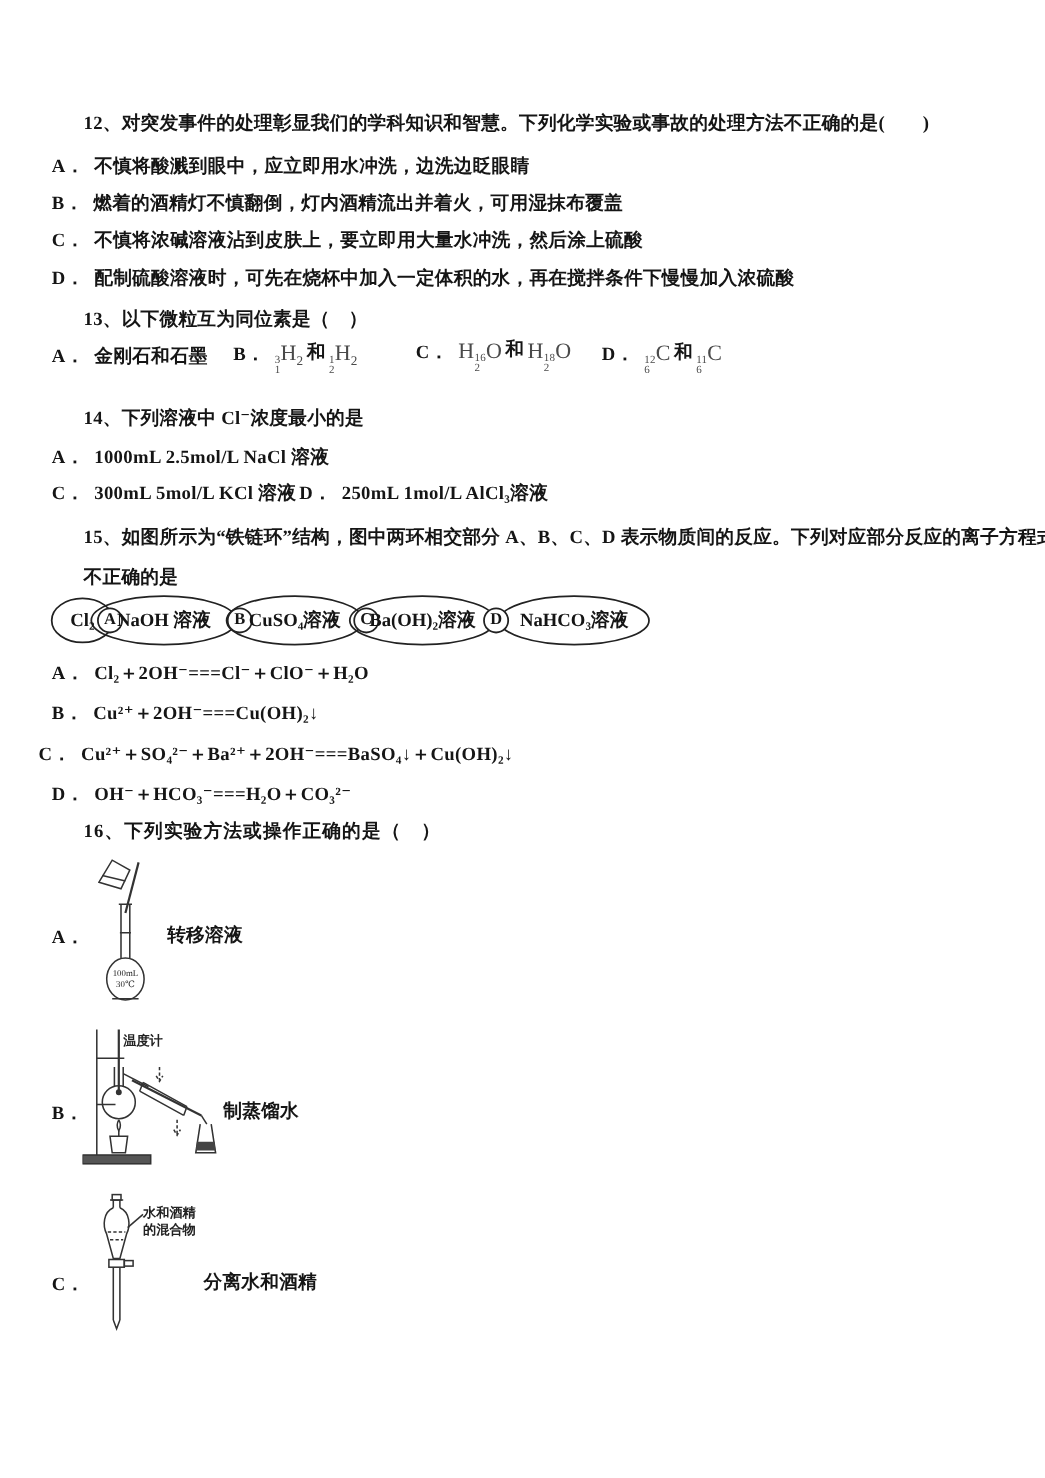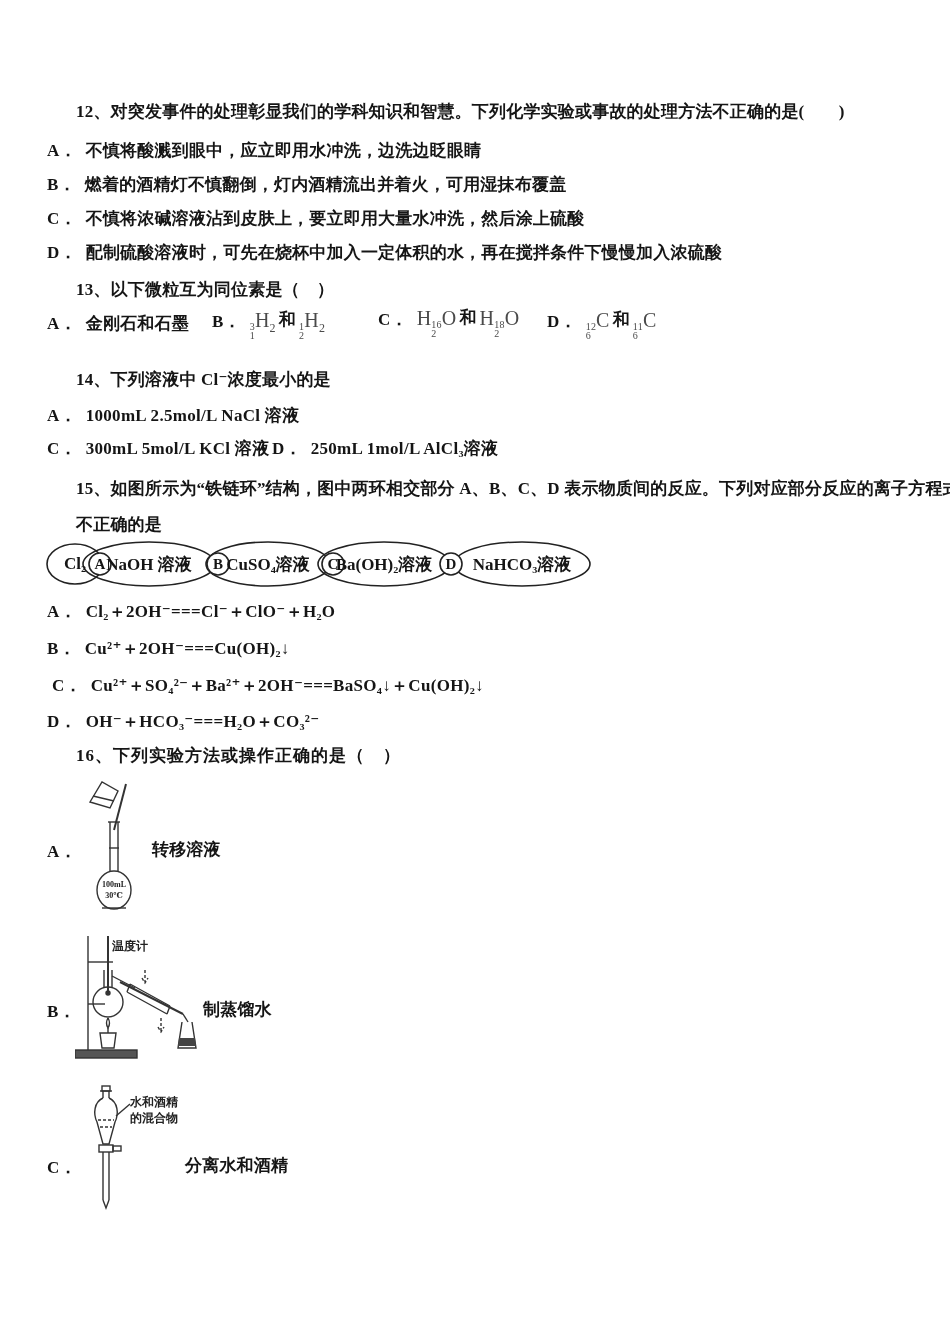--- a/index.html
+++ b/index.html
@@ -18,21 +18,21 @@
   .msub{font-size:12px;vertical-align:-5px;}
   .andw{font-weight:700;font-size:17px;color:#151515;margin:0 3px;vertical-align:2px;}
   
   .chain{position:absolute;}
   .chain svg{position:absolute;left:0;top:0;}
   .chain-label{position:absolute;transform:translate(-50%,-50%);font-size:17px;font-weight:700;white-space:nowrap;}
   .chain-joint{position:absolute;transform:translate(-50%,-50%);font-size:15px;font-weight:700;}
   
   .appar{position:absolute;}
   .tinylabel{position:absolute;font-size:12px;font-weight:600;white-space:nowrap;color:#222;}
-  .flaskmark{position:absolute;font-size:8px;font-weight:700;color:#222;white-space:nowrap;transform:translateX(-50%);}
+  .flaskmark{position:absolute;font-size:8px;font-weight:400;color:#222;white-space:nowrap;transform:translateX(-50%);}
 </style>
 </head>
 <body>
 
 <div class="page">
 
   <div class="line stem" style="left:45px;top:100px">12、对突发事件的处理彰显我们的学科知识和智慧。下列化学实验或事故的处理方法不正确的是(　　)</div>
   <div class="line" style="left:47px;top:139px">
     <span class="olabel">A．</span><span class="otext">不慎将酸溅到眼中，应立即用水冲洗，边洗边眨眼睛</span>
   </div>
@@ -116,21 +116,21 @@
     <span class="chain-joint" style="left:288px;top:27px">C</span>
     <span class="chain-joint" style="left:406px;top:27px">D</span>
   </div>
 
   <div class="line" style="left:47px;top:600px">
     <span class="olabel">A．</span><span class="otext formula">Cl₂＋2OH⁻===Cl⁻＋ClO⁻＋H₂O</span>
   </div>
   <div class="line" style="left:47px;top:637px">
     <span class="olabel">B．</span><span class="otext formula">Cu²⁺＋2OH⁻===Cu(OH)₂↓</span>
   </div>
-  <div class="line" style="left:52px;top:674px">
+  <div class="line" style="left:35px;top:674px">
     <span class="olabel">C．</span><span class="otext formula">Cu²⁺＋SO₄²⁻＋Ba²⁺＋2OH⁻===BaSO₄↓＋Cu(OH)₂↓</span>
   </div>
   <div class="line" style="left:47px;top:710px">
     <span class="olabel">D．</span><span class="otext formula">OH⁻＋HCO₃⁻===H₂O＋CO₃²⁻</span>
   </div>
 
   <div class="line stem" style="left:45px;top:744px;letter-spacing:1px">16、下列实验方法或操作正确的是（　）</div>
 
   <div class="line olabel" style="left:47px;top:840px">A．</div>
   <div class="appar" style="left:80px;top:778px;width:70px;height:142px">

